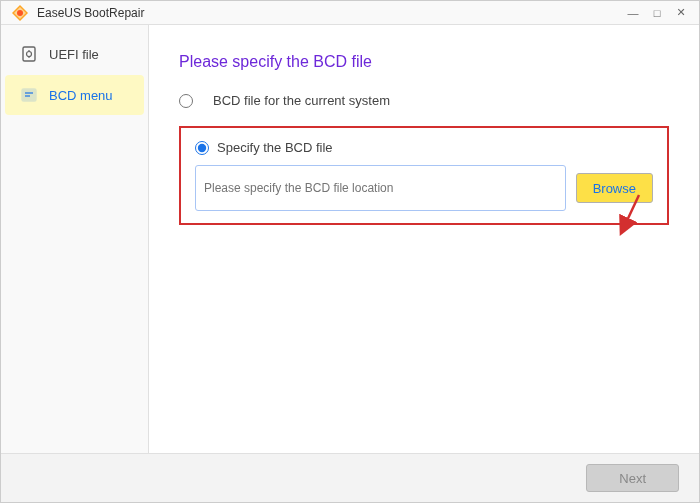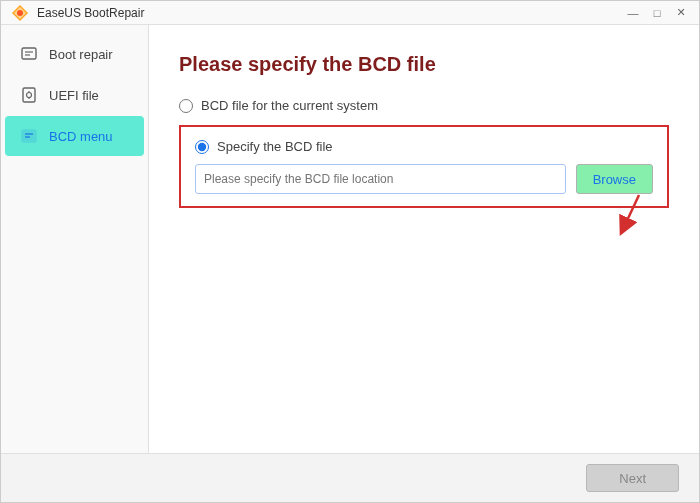--- a/index.html
+++ b/index.html
@@ -69,21 +69,21 @@
       display: flex;
       align-items: center;
       padding: 10px 14px;
       cursor: pointer;
       color: #444;
       gap: 10px;
       border-radius: 4px;
       margin: 1px 4px;
     }
     .sidebar-item.active {
-      background: #5eead4;
+      background: #fef9c3;
       color: #1a73e8;
     }
     .sidebar-item .item-icon {
       width: 20px;
       height: 20px;
       display: flex;
       align-items: center;
       justify-content: center;
       flex-shrink: 0;
     }
@@ -94,32 +94,32 @@
     
     .content {
       flex: 1;
       background: #ffffff;
       padding: 28px 30px;
       display: flex;
       flex-direction: column;
       position: relative;
     }
     .content-title {
-      font-size: 20px;
-      font-weight: 700;
-      color: #7f1d1d;
+      font-size: 16px;
+      font-weight: 400;
+      color: #6d28d9;
       margin-bottom: 22px;
     }
 
     
     .radio-option {
       display: flex;
       align-items: center;
-      gap: 8px;
-      margin-bottom: 8px;
+      gap: 20px;
+      margin-bottom: 14px;
       color: #444;
     }
     .radio-option input[type="radio"] {
       accent-color: #1a73e8;
       width: 14px;
       height: 14px;
       cursor: pointer;
     }
 
     
@@ -142,33 +142,33 @@
       width: 14px;
       height: 14px;
     }
     .bcd-input-row {
       display: flex;
       gap: 10px;
       align-items: center;
     }
     .bcd-input {
       flex: 1;
-      height: 30px;
+      height: 46px;
       border: 1px solid #a8c5f5;
       border-radius: 3px;
       padding: 0 8px;
       font-size: 12px;
       color: #999;
       outline: none;
       background: #fff;
     }
     .browse-btn {
       height: 30px;
       padding: 0 16px;
-      background: #86efac;
+      background: #fde047;
       border: 1px solid #b0b0b0;
       border-radius: 3px;
       font-size: 13px;
       color: #1a73e8;
       cursor: pointer;
       font-weight: 500;
       white-space: nowrap;
     }
 
     
@@ -220,30 +220,20 @@
     <div class="title-bar-btn">—</div>
     <div class="title-bar-btn">□</div>
     <div class="title-bar-btn">✕</div>
   </div>
 </div>
 
 <div class="main">
 
   <div class="sidebar">
 
-    <div class="sidebar-item">
-      <div class="item-icon">
-        <svg width="18" height="18" viewBox="0 0 18 18" fill="none">
-          <rect x="2" y="3" width="14" height="11" rx="1.5" stroke="#666" stroke-width="1.4" fill="none"></rect>
-          <line x1="5" y1="7" x2="13" y2="7" stroke="#666" stroke-width="1.2"></line>
-          <line x1="5" y1="10" x2="10" y2="10" stroke="#666" stroke-width="1.2"></line>
-        </svg>
-      </div>
-      <span class="item-label">Boot repair</span>
-    </div>
 
     <div class="sidebar-item">
       <div class="item-icon">
         <svg width="18" height="18" viewBox="0 0 18 18" fill="none">
           <rect x="3" y="2" width="12" height="14" rx="1.5" stroke="#666" stroke-width="1.4" fill="none"></rect>
           <circle cx="9" cy="9" r="2.5" stroke="#666" stroke-width="1.2" fill="none"></circle>
           <line x1="9" y1="5" x2="9" y2="6.5" stroke="#666" stroke-width="1.2"></line>
           <line x1="9" y1="11.5" x2="9" y2="13" stroke="#666" stroke-width="1.2"></line>
         </svg>
       </div>

